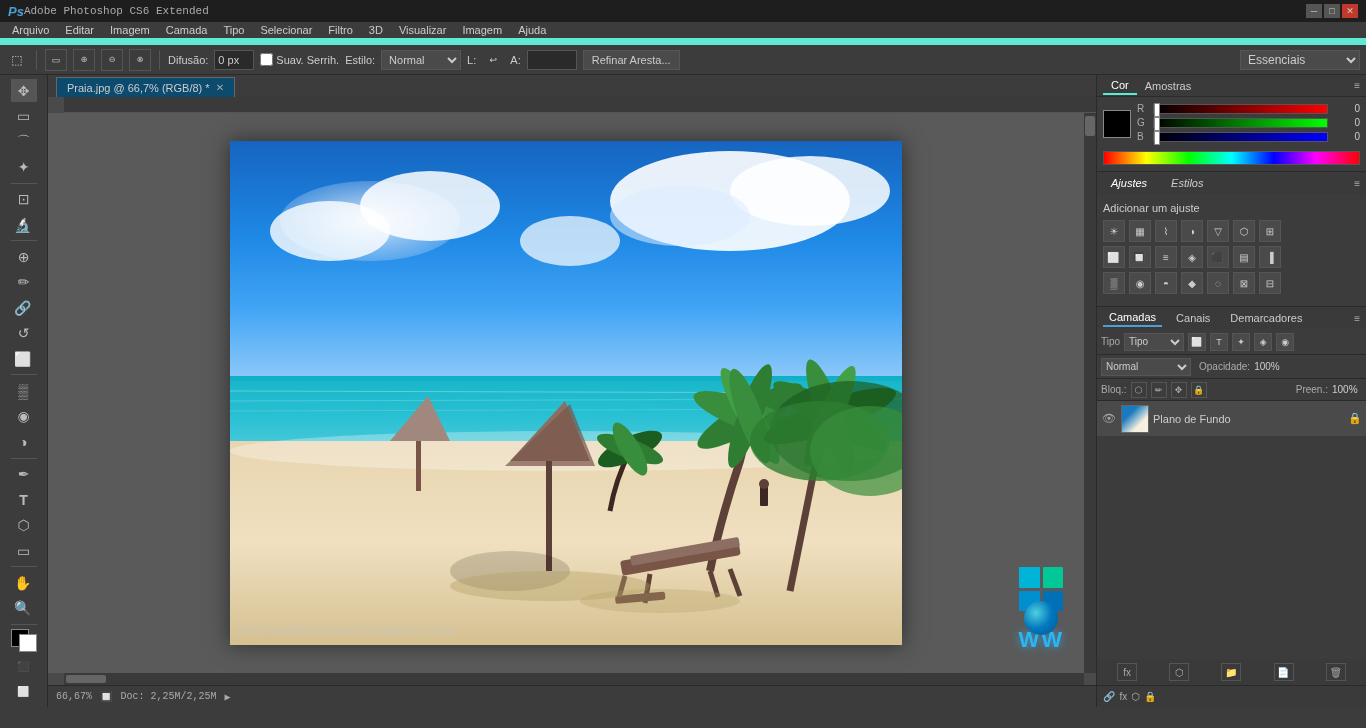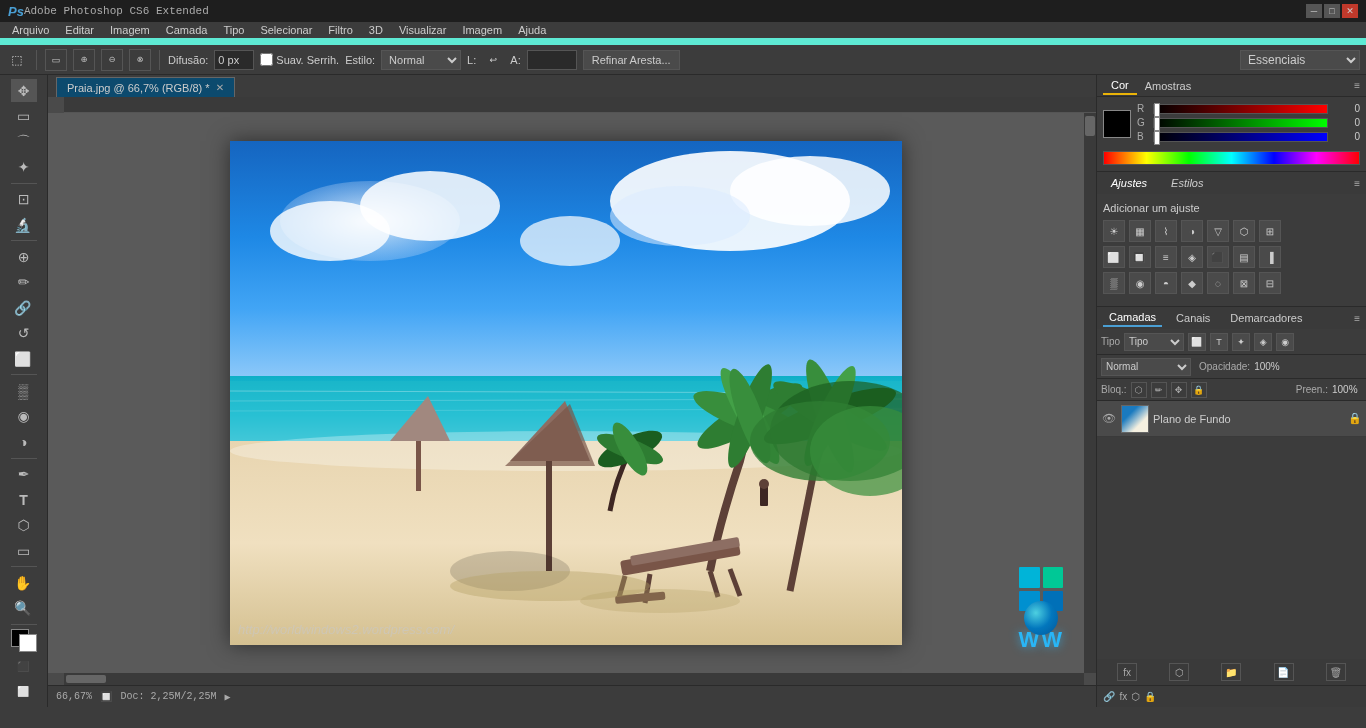--- a/index.html
+++ b/index.html
@@ -52,21 +52,21 @@
     
     .status-bar { height: 22px; background: #3c3c3c; border-top: 1px solid #2a2a2a; display: flex; align-items: center; padding: 0 8px; gap: 8px; }
     .status-text { font-size: 10px; color: #aaa; font-family: Liberation Mono, monospace; }
 
     
     .right-panels { width: 270px; background: #3c3c3c; border-left: 1px solid #2a2a2a; display: flex; flex-direction: column; overflow: hidden; }
 
     
     .panel-header { height: 22px; background: #3a3a3a; display: flex; align-items: center; padding: 0 6px; border-bottom: 1px solid #2a2a2a; }
     .panel-tab { padding: 2px 8px; font-size: 11px; color: #ccc; cursor: pointer; }
-    .panel-tab.active { color: #fff; border-bottom: 2px solid #eab308; }
+    .panel-tab.active { color: #fff; border-bottom: 2px solid #5eead4; }
     .panel-collapse { margin-left: auto; font-size: 10px; color: #aaa; cursor: pointer; }
 
     
     .color-panel { padding: 6px; border-bottom: 1px solid #2a2a2a; }
     .color-swatch-row { display: flex; align-items: center; gap: 6px; margin-bottom: 6px; }
     .color-swatch-preview { width: 28px; height: 28px; background: #000; border: 1px solid #888; }
     .color-sliders { flex: 1; }
     .slider-row { display: flex; align-items: center; gap: 4px; margin-bottom: 3px; }
     .slider-label { width: 12px; font-size: 10px; color: #aaa; }
     .slider-track { flex: 1; height: 10px; border: 1px solid #555; position: relative; }

